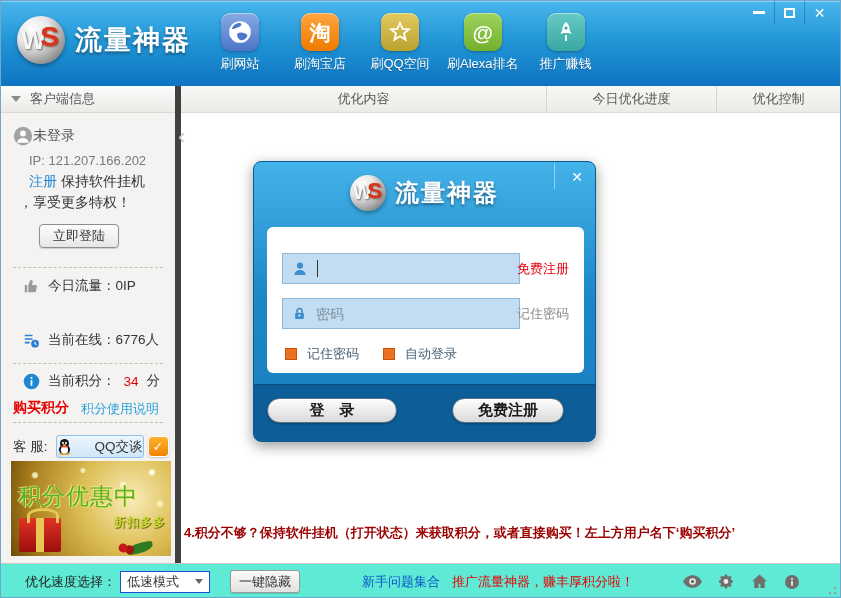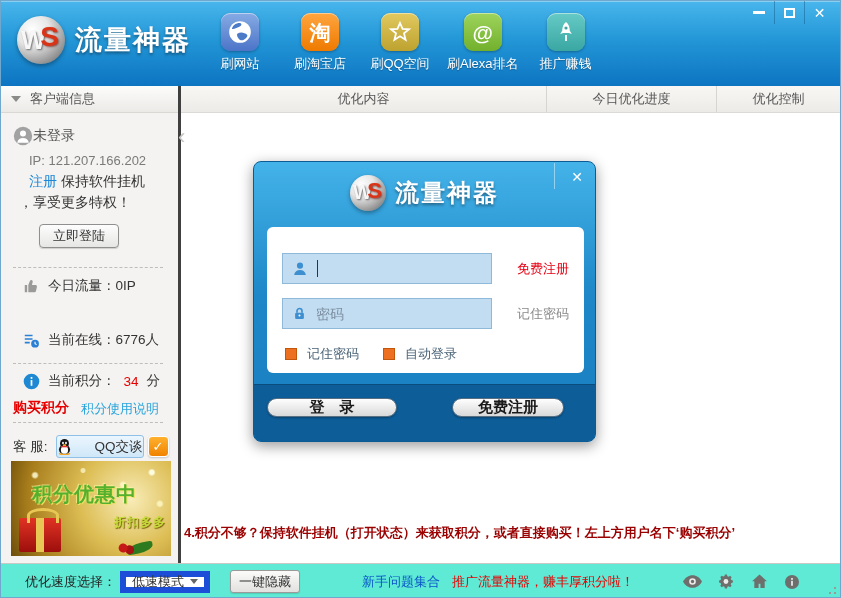--- a/index.html
+++ b/index.html
@@ -40,21 +40,21 @@
   .wc { width:30px; height:23px; display:flex; align-items:center; justify-content:center; cursor:pointer;
         border-left:1px solid rgba(6,60,105,.35); }
   .wc:first-child { border-left:none; }
   .glyph-min { width:12px; height:3px; background:#fff; }
   .glyph-max { width:11px; height:10px; border:2px solid #fff; }
   .glyph-close { color:#fff; font-size:14px; font-weight:bold; line-height:1; }
 
   
   .body { display:flex; height:477px; }
 
-  .sidebar { width:180px; background:#f4f3f1; border-right:3px solid #404040; position:relative; flex:none; font-size:13px; }
+  .sidebar { width:180px; background:#f4f3f1; border-right:6px solid #404040; position:relative; flex:none; font-size:13px; }
   .side-head { height:27px; background:linear-gradient(180deg,#fcfcfb,#eceae7); border-bottom:1px solid #d9d8d5;
                display:flex; align-items:center; padding-left:10px; gap:9px; color:#555; }
   .tri-down { width:0; height:0; border-left:5px solid transparent; border-right:5px solid transparent;
               border-top:6px solid #8a8a88; }
   .row-user { position:absolute; left:12px; top:40px; display:flex; align-items:center; 
               font-size:14px; color:#555; }
   .row-ip  { position:absolute; left:28px; top:67px; color:#7a7a7a; }
   .row-reg { position:absolute; left:28px; top:87px; font-size:14px; color:#333; }
   .row-reg a, .lnk-blue { color:#1e88d8; text-decoration:none; cursor:pointer; }
   .row-reg2 { position:absolute; left:18px; top:108px; font-size:14px; color:#333; }
@@ -77,21 +77,21 @@
            background:linear-gradient(180deg,#ffb12e,#f08300); display:flex; align-items:center; justify-content:center;
            color:#fff; font-weight:bold; font-size:13px; box-shadow:0 1px 2px rgba(0,0,0,.2); cursor:pointer; }
   .ad { position:absolute; left:10px; top:375px; width:160px; height:95px; overflow:hidden; cursor:pointer;
         background-image:
           radial-gradient(circle at 88% 12%, rgba(255,255,230,.95) 2px, transparent 4px),
           radial-gradient(circle at 70% 25%, rgba(255,250,200,.8) 2px, transparent 4px),
           radial-gradient(circle at 93% 45%, rgba(255,250,200,.8) 2px, transparent 4px),
           radial-gradient(circle at 15% 15%, rgba(255,250,210,.85) 2px, transparent 4px),
           radial-gradient(circle at 45% 10%, rgba(255,250,210,.7) 2px, transparent 3px),
           radial-gradient(circle at 75% 40%, #f8ecb8 0%, #ddbe55 38%, #a77d1c 78%, #6b4c09 100%); }
-  .ad-line1 { position:absolute; left:21px; top:20px; font-size:20px; font-weight:bold; color:#55b02e;
+  .ad-line1 { position:absolute; left:7px; top:20px; font-size:23px; font-weight:normal; color:#55b02e;
               text-shadow:1px 1px 0 #e8e060, -1px -1px 0 rgba(255,255,160,.6); letter-spacing:1px; }
   .ad-line2 { position:absolute; right:5px; top:53px; font-size:12px; font-weight:bold; color:#c6dc3a;
               text-shadow:1px 1px 1px #7a6008; letter-spacing:1px; }
   .ad-gift { position:absolute; left:8px; bottom:4px; width:42px; height:34px;
              background:linear-gradient(180deg,#e03324,#9c0f0c); border-radius:2px; }
   .ad-gift::before { content:""; position:absolute; left:17px; top:0; width:8px; height:34px; background:#e9c754; }
   .ad-gift::after { content:""; position:absolute; left:8px; top:-10px; width:26px; height:12px;
                     border:3px solid #e9c754; border-radius:50% 50% 0 0; border-bottom:none; background:transparent; }
   .ad-holly { position:absolute; right:18px; bottom:3px; width:26px; height:10px; background:#2e7a1e;
               border-radius:60% 20% 60% 20%; transform:rotate(-12deg); }
@@ -112,49 +112,49 @@
             background:linear-gradient(180deg,#44b3e9 0%,#1d87c7 48%,#1a80c0 100%);
             border:1px solid #0b5c95; box-shadow:0 4px 14px rgba(0,0,0,.4); }
   .dlg-close-sep { position:absolute; right:40px; top:1px; height:26px; border-left:1px solid rgba(255,255,255,.45); }
   .dlg-close { position:absolute; right:12px; top:7px; color:#fff; font-size:14px; font-weight:bold; cursor:pointer; }
   .dlg-logo { position:absolute; left:0; right:0; top:13px; display:flex; justify-content:center;
               align-items:center; gap:9px; }
   .dlg-logo-text { font-size:24px; font-weight:bold; color:#fff; letter-spacing:2px;
                    text-shadow:0 2px 3px rgba(0,0,0,.4); }
   .dlg-panel { position:absolute; left:13px; top:65px; width:317px; height:146px; background:#fff;
                border-radius:6px; }
-  .inp { position:absolute; left:15px; width:210px; height:31px; background:#c2ddf1; border:1px solid #8fb9d9;
+  .inp { position:absolute; left:15px; width:238px; height:31px; background:#c2ddf1; border:1px solid #8fb9d9;
          display:flex; align-items:center; padding-left:9px; gap:9px; }
   .inp-user { top:26px; } .inp-pass { top:71px; }
   .inp input { border:none; background:transparent; outline:none; font-size:14px; color:#333; width:150px;
                font-family:inherit; }
   .inp input::placeholder { color:#7d8fa0; opacity:1; }
   .caret { width:1px; height:17px; background:#333; }
   .link-free { position:absolute; left:250px; top:33px; color:#e60012; font-size:13px; cursor:pointer; }
   .link-find { position:absolute; left:250px; top:78px; color:#8a8a8a; font-size:13px; cursor:pointer; }
   .checks { position:absolute; left:18px; top:118px; display:flex; align-items:center; font-size:13px; color:#4a6377; }
   .cb { width:12px; height:12px; background:#ed7020; border:1px solid #c2570c; cursor:pointer; }
   .cb-label { margin-left:10px; cursor:pointer; }
   .chk2 { margin-left:24px; }
   .dlg-footer { position:absolute; left:0; right:0; bottom:0; height:57px; background:#0d5d99;
                 border-top:1px solid #0a4c7e; border-radius:0 0 7px 7px; }
-  .dlg-btn { position:absolute; top:13px; height:19px; border:1px solid #5a7183; border-radius:13px;
+  .dlg-btn { position:absolute; top:13px; height:25px; border:1px solid #5a7183; border-radius:13px;
              background:linear-gradient(180deg,#fefefe,#d9d9d9); display:flex; align-items:center;
              justify-content:center; font-size:15px; font-weight:bold; color:#1a1a1a; cursor:pointer;
              box-shadow:inset 0 1px 0 rgba(255,255,255,.7), 0 1px 2px rgba(0,0,0,.3); }
   .btn-dlg-login { left:13px; width:130px; }
   .btn-dlg-reg { left:198px; width:112px; }
 
   .notice { position:absolute; left:3px; top:438px; font-size:13px; font-weight:bold; color:#9a0000;
             white-space:nowrap; }
 
   
   .statusbar { height:36px; background:#5eead4; border-top:1px solid #c9c8c5; display:flex; align-items:center;
                padding:0 24px; position:relative; font-size:13px; color:#222; }
-  .select { margin-left:4px; width:90px; height:22px; background:#fff; border:6px solid #1d4ed8;
+  .select { margin-left:4px; width:90px; height:22px; background:#fff; border:1px solid #1d4ed8;
             display:flex; align-items:center; justify-content:space-between; padding:0 6px; cursor:pointer; color:#333; }
   .sel-arrow { width:0; height:0; border-left:4px solid transparent; border-right:4px solid transparent;
                border-top:5px solid #666; }
   .btn-hide { margin-left:20px; width:70px; height:23px; background:linear-gradient(180deg,#fbfbfa,#e2e1df);
               border:1px solid #9b9a98; border-radius:3px; display:flex; align-items:center; justify-content:center;
               color:#333; cursor:pointer; box-shadow:0 1px 1px rgba(0,0,0,.12); }
   .faq { margin-left:62px; color:#0a55c8; cursor:pointer; }
   .promo { margin-left:12px; color:#e80000; }
   .sb-icons { margin-left:auto; display:flex; align-items:center; gap:16px; margin-right:16px; }
   .sb-icons > span { cursor:pointer; display:flex; }

